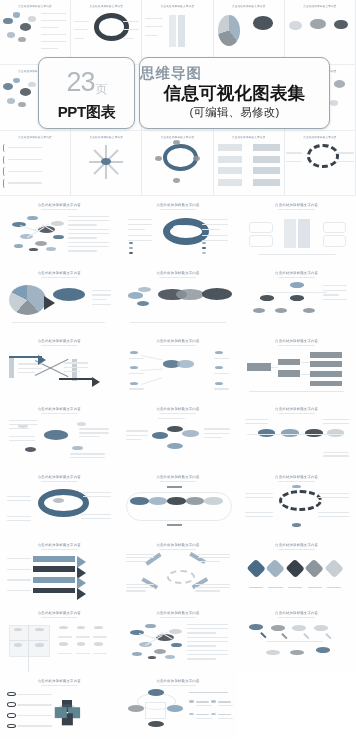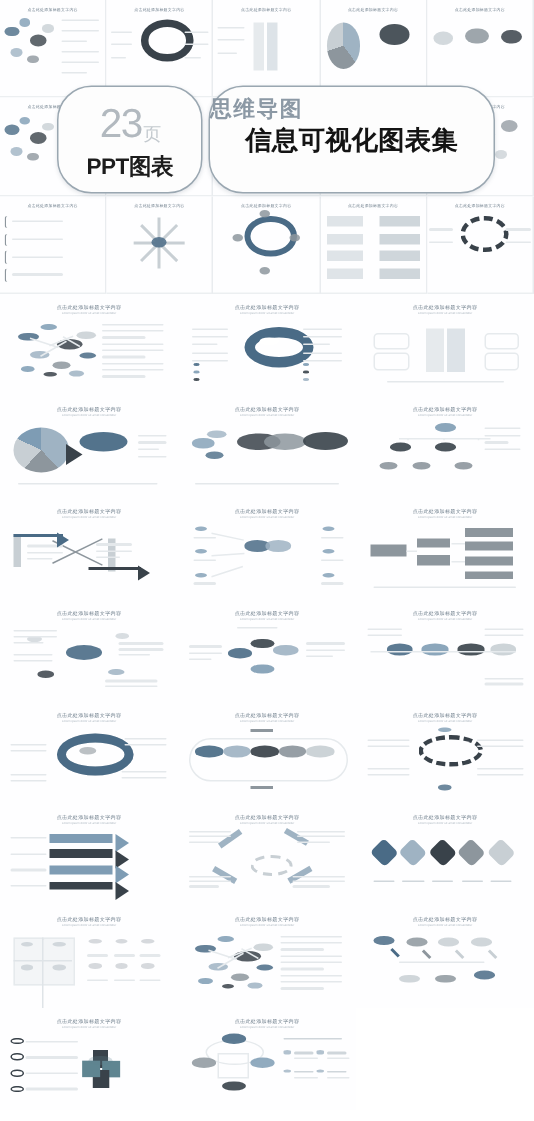--- a/index.html
+++ b/index.html
@@ -38,21 +38,21 @@
   .cir{position:absolute;border-radius:50%;}
   .sq{position:absolute;}
   .ln{position:absolute;background:#dfe4e8;height:1px;}
   .ring{position:absolute;border-radius:50%;border-style:solid;}
   .tx{position:absolute;background:#e4e8eb;height:1.2px;border-radius:1px;}
   .tx.d{background:#cfd6db;}
   .tri{position:absolute;width:0;height:0;}
   
   #badgeL,#badgeR{
     position:absolute;background:#fdfdfd;border:1px solid #9aa7b1;
-    border-radius:23px;box-shadow:0 1px 3px rgba(80,95,110,.18);
+    border-radius:9px;box-shadow:0 1px 3px rgba(80,95,110,.18);
     box-sizing:border-box;z-index:20;
   }
   #badgeL{left:38px;top:57px;width:97px;height:72px;}
   #badgeR{left:139px;top:57px;width:191px;height:72px;}
   #badgeL .num{
     text-align:center;color:#b2b9bf;font-size:27px;line-height:30px;
     margin-top:9px;font-weight:400;letter-spacing:-1px;
   }
   #badgeL .num .u{font-size:12px;color:#c3c9ce;vertical-align:-2px;margin-left:1px;}
   #badgeL .cap{
@@ -703,13 +703,14 @@
   </div>
 
 <div id="badgeL">
   <div class="num"><span>23</span><span class="u">页</span></div>
   <div class="cap">PPT图表</div>
 </div>
 
 <div id="badgeR">
   <div class="l1">思维导图</div>
   <div class="l2">信息可视化图表集</div>
+  <div class="l3">(可编辑、易修改)</div>
 </div>
 
 </body></html>

